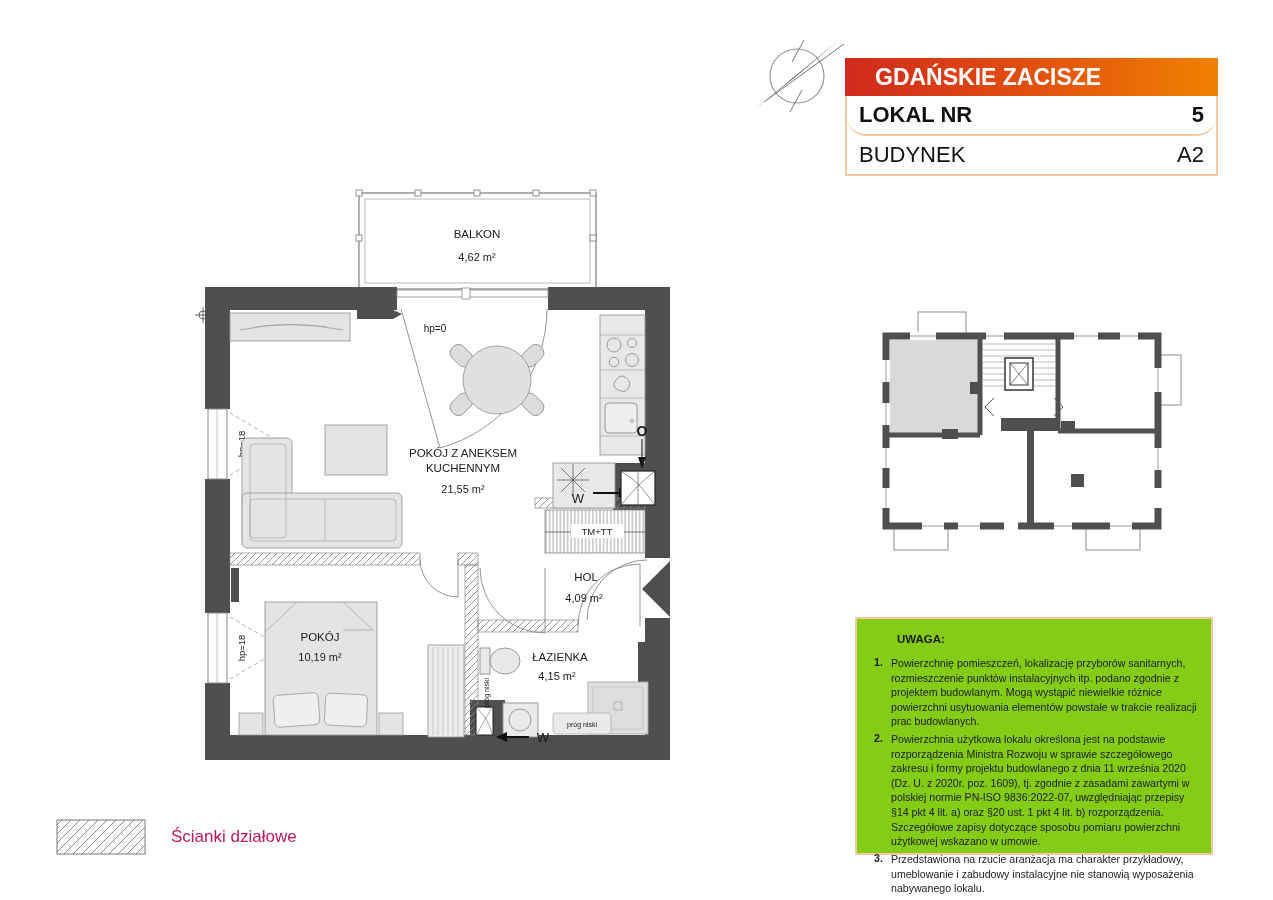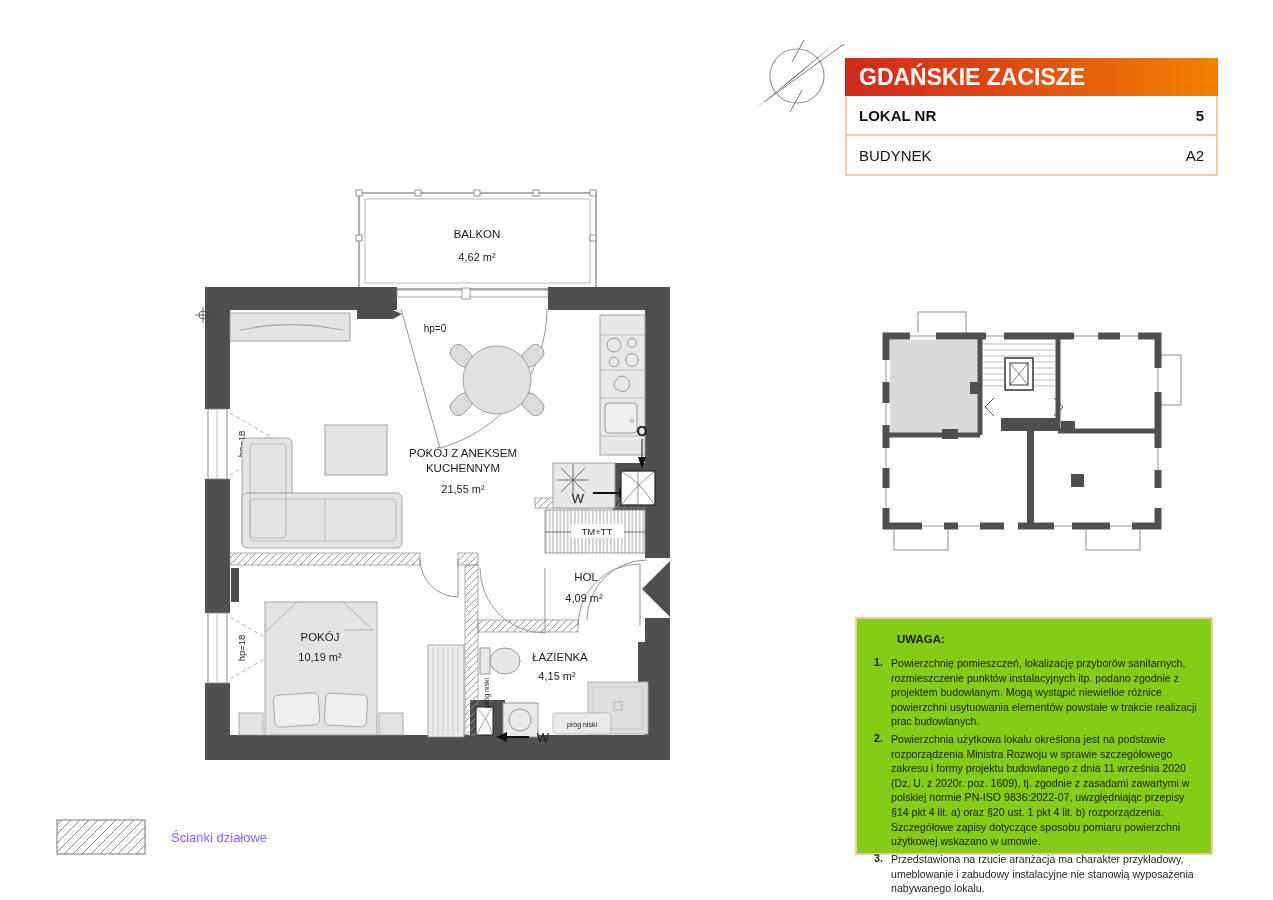--- a/index.html
+++ b/index.html
@@ -3,38 +3,38 @@
 <meta charset="utf-8">
 <style>
   html,body{margin:0;padding:0;background:#fff;}
   .canvas{position:relative;width:1273px;height:900px;background:#fff;overflow:hidden;
           font-family:"Liberation Sans",sans-serif;}
   svg text{font-family:"Liberation Sans",sans-serif;fill:#1a1a1a;}
 
   
   .panel{position:absolute;left:845px;top:58px;width:373px;}
   .panel-header{height:38px;background:linear-gradient(90deg,#cf2a1d 0%,#e04b10 45%,#f08100 100%);
-    color:#fff;font-weight:bold;font-size:23px;display:flex;align-items:center;padding-left:14px;}
+    color:#fff;font-weight:bold;font-size:23px;display:flex;align-items:center;padding-left:30px;}
   .panel-table{border:2px solid #f5c9a2;border-top:none;background:#fff;}
   .prow{display:flex;justify-content:space-between;align-items:center;height:38px;
-    padding:0 12px;border-bottom:2px solid #f5c9a2;font-size:15px;color:#111;}
+    padding:0 12px;border-bottom:2px solid #f5c9a2;font-size:22px;color:#111;border-radius:19px;}
   .prow:last-child{border-bottom:none;}
   .prow.bold{font-weight:bold;}
 
   
   .notes{position:absolute;left:855px;top:617px;width:358px;height:238px;border:2px solid #f5c9a2;
     box-sizing:border-box;padding:12px 10px 8px 12px;font-size:10.6px;color:#1c1c1c;background:#84cc16;}
   .notes-title{font-weight:bold;font-size:11.5px;margin:2px 0 11px 28px;}
   .note-item{display:flex;margin-bottom:3px;}
   .note-num{width:17px;font-weight:bold;flex:none;margin-left:5px;}
   .note-text{flex:1;line-height:1.38;}
 
   
   .legend{position:absolute;left:55px;top:818px;display:flex;align-items:center;gap:24px;}
-  .legend-label{font-size:13px;color:#8b5cf6;}
+  .legend-label{font-size:17px;color:#be185d;}
 
   .abs{position:absolute;}
 </style>
 </head>
 <body>
 
 <div class="canvas">
 
   <svg class="abs" style="left:195px;top:180px" width="490" height="590" viewBox="0 0 490 590">
     <defs>

